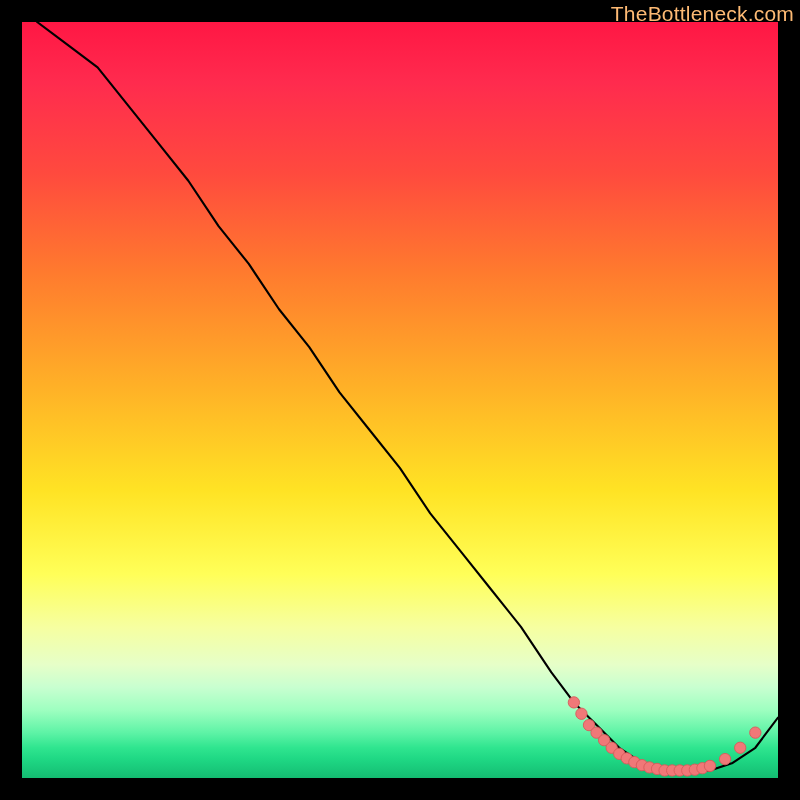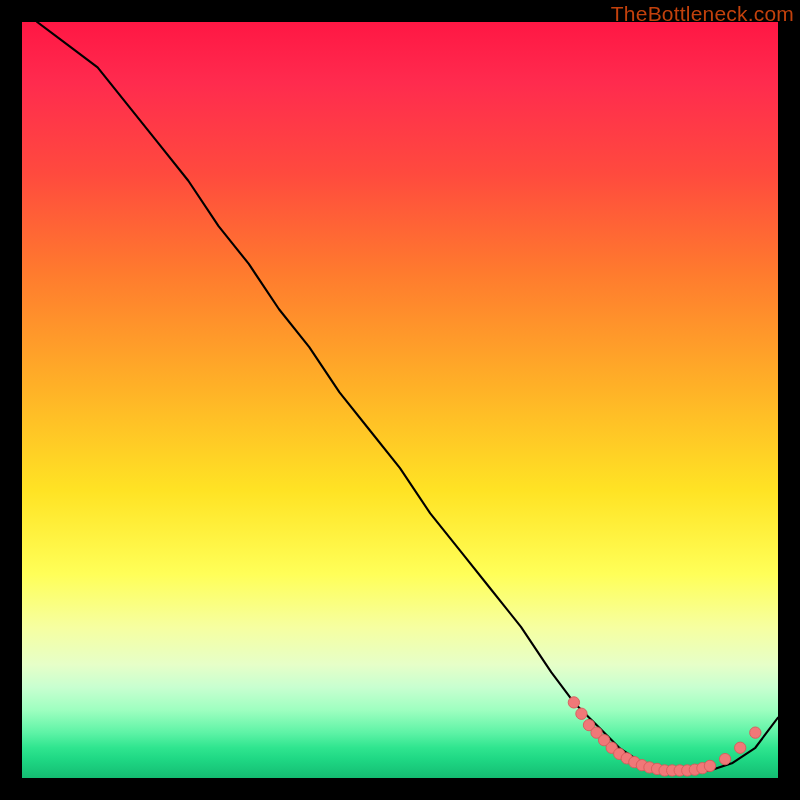--- a/index.html
+++ b/index.html
@@ -49,21 +49,21 @@
   svg.curve {
     position: absolute;
     inset: 0;
     width: 100%;
     height: 100%;
   }
   .watermark {
     position: absolute;
     top: 2px;
     right: 6px;
-    color: #c2410c;
+    color: #fdba74;
     font-size: 21px;
     letter-spacing: 0.2px;
     font-weight: 500;
     user-select: none;
   }
 </style>
 </head>
 <body>
 
 <div class="stage">

